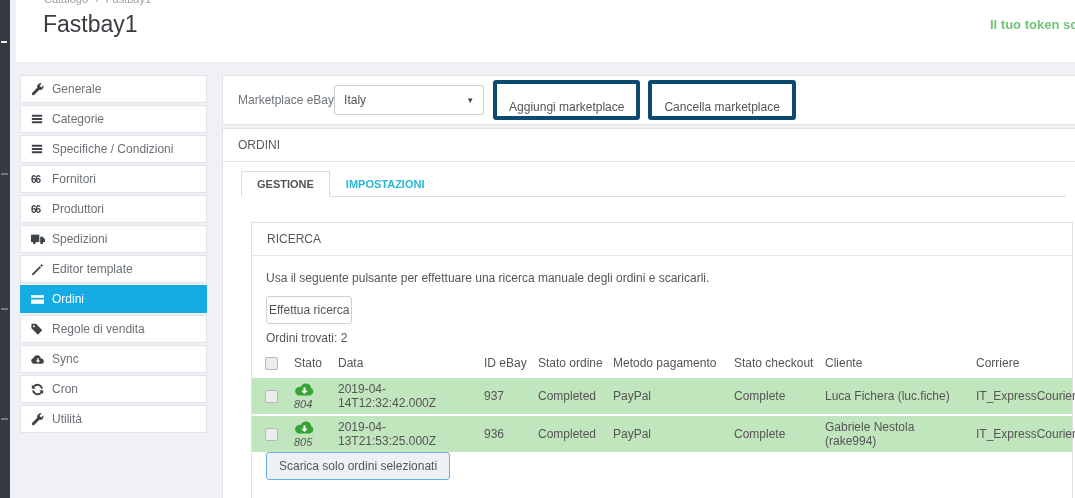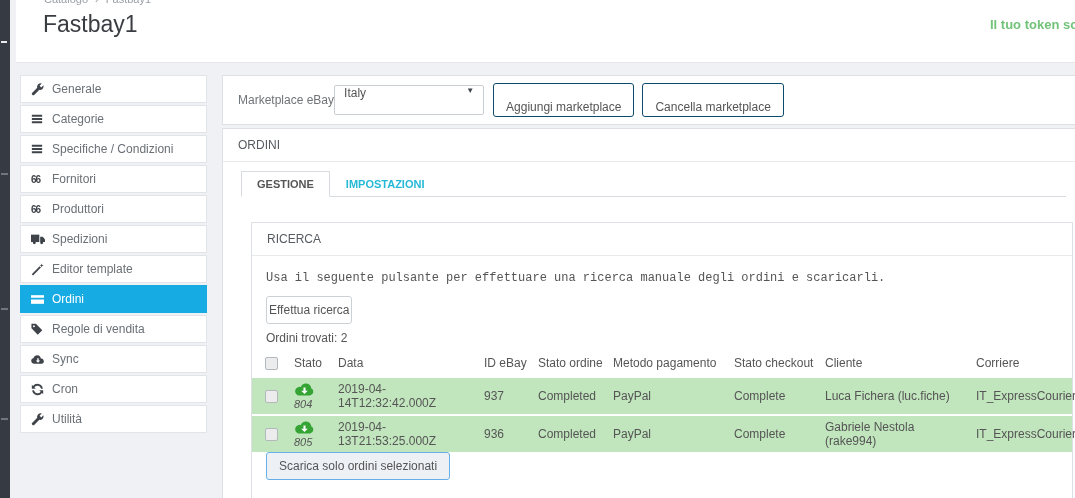--- a/index.html
+++ b/index.html
@@ -38,41 +38,41 @@
   .side-item.active .ico { color:#fff; }
 
   
   .toolbar {
     position:absolute; left:222px; top:75px; width:860px; height:50px;
     background:#fff; border:1px solid #dde1e5; display:flex; align-items:center; padding:0 15px;
   }
   .tb-label { color:#6f7479; }
   .select-box {
     width:150px; height:30px; border:1px solid #c9ced4; background:#fff; border-radius:2px;
-    display:flex; align-items:flex-start; justify-content:space-between; padding:0 9px; margin-right:9px; cursor:pointer;
+    display:flex; align-items:center; justify-content:space-between; padding:0 9px; margin-right:9px; cursor:pointer;
   }
   .select-box .caret { font-size:8px; color:#40454b; }
   .tb-btn {
-    height:30px; border:1px solid #0c4a6e; background:#fff; border-radius:3px;
+    height:30px; border:4px solid #0c4a6e; background:#fff; border-radius:3px;
     padding:16px 12px; margin-right:8px; font-family:"Liberation Sans",sans-serif; font-size:12px; color:#555; cursor:pointer;
   }
   .token { position:absolute; left:990px; top:17px; font-size:13px; font-weight:bold; color:#72c279; white-space:nowrap; }
 
   
   .orders-panel { position:absolute; left:222px; top:128px; width:860px; height:380px; background:#fff; border:1px solid #dde1e5; }
   .panel-h { padding:9px 15px; border-bottom:1px solid #e7e9ec; color:#565b61; font-size:12px; }
 
   .tabbar { margin:9px 15px 0 18px; border-bottom:1px solid #d8dce0; display:flex; }
   .tab { padding:6px 15px; font-size:11px; font-weight:bold; margin-bottom:-1px; cursor:pointer; }
   .tab.active { background:#fff; border:1px solid #d8dce0; border-bottom:1px solid #fff; color:#555; }
   .tab.inactive { color:#25b9d7; border:1px solid transparent; }
 
   .sub-panel { margin:25px 0 0 28px; width:822px; border:1px solid #dde1e5; background:#fff; }
   .sub-body { padding:13px 14px 18px; }
-  .desc { margin:2px 0 11px; color:#555;font-family:Liberation Mono, monospace; }
+  .desc { margin:2px 0 11px; color:#555; }
   .btn-plain {
     display:inline-block; border:1px solid #ccd1d6; background:#fff; border-radius:3px;
     padding:6px 2px; font-family:"Liberation Sans",sans-serif; font-size:12px; color:#555; cursor:pointer;
   }
   .found { margin:7px 0 5px; }
 
   
   .orders-table { width:820px; margin-left:-14px; border-collapse:separate; border-spacing:0; table-layout:fixed; }
   .orders-table th { text-align:left; font-weight:normal; color:#555; padding:6px 4px; }
   .orders-table th.c-check, .orders-table td.c-check { text-align:center; }

